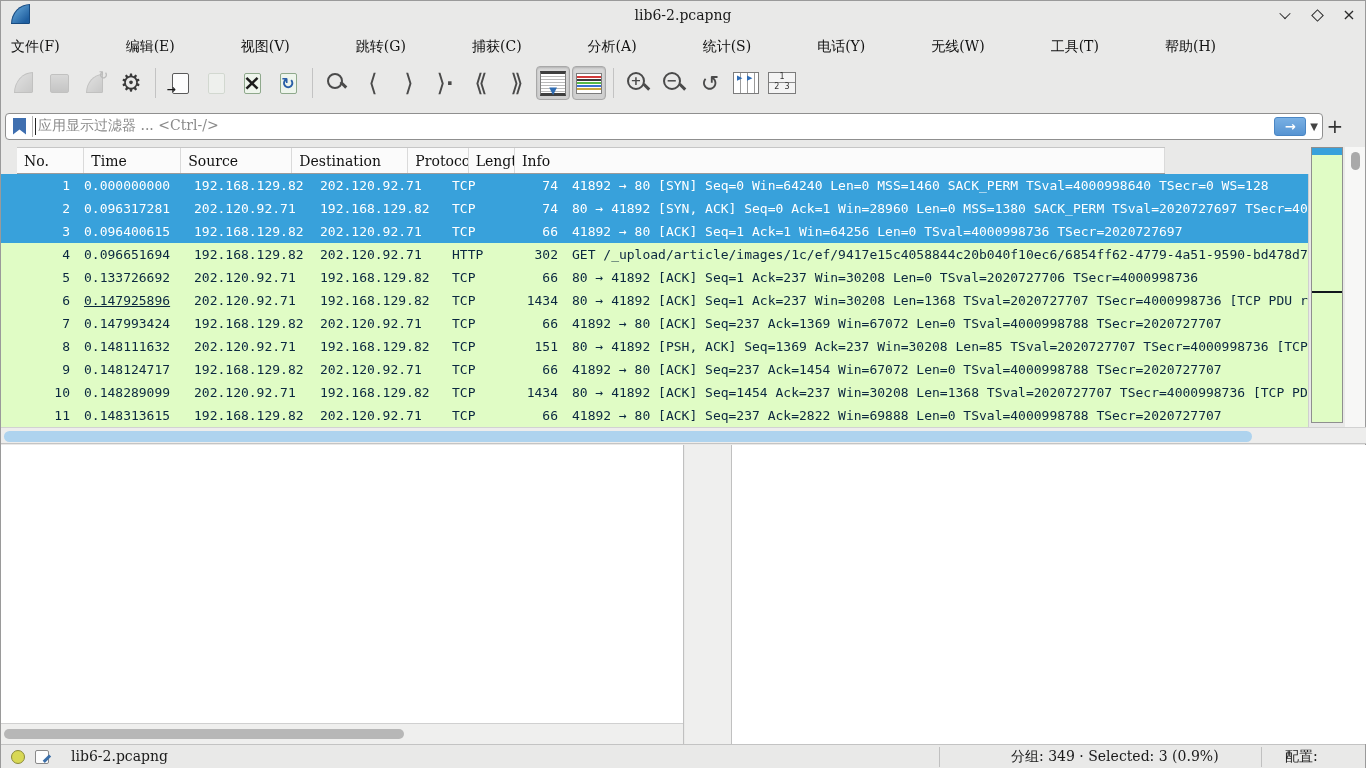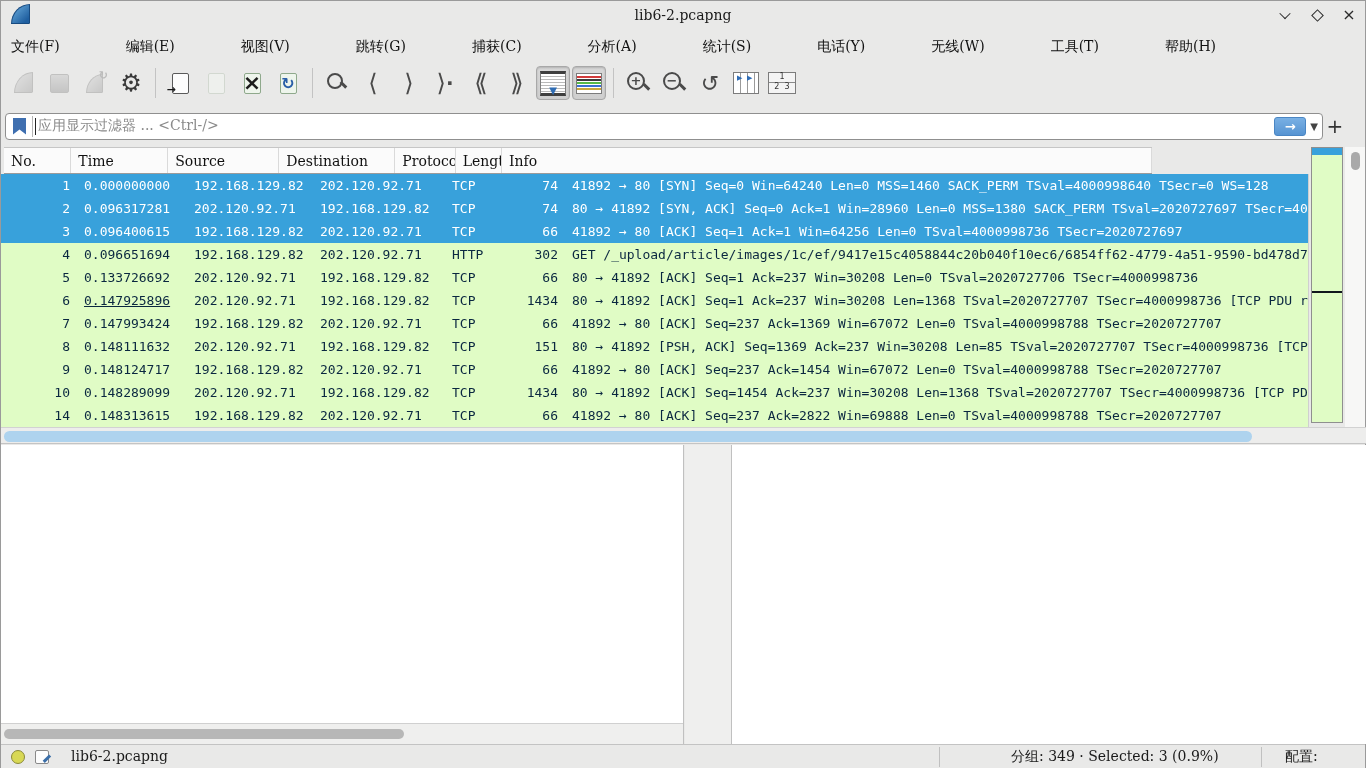--- a/index.html
+++ b/index.html
@@ -87,21 +87,21 @@
   .field-sep { width:1px; height:21px; background:#b5b5b5; margin-right:1px; }
   .caret-line { width:1px; height:17px; background:#222; margin:0 2px 0 1px; }
   .filter-placeholder { color:#8a8a8a; font-size:14px;text-align:center; }
   .filter-right { position:absolute; right:4px; top:0; height:100%; display:flex; align-items:center; gap:4px; }
   .apply-btn { width:32px; height:19px; border-radius:3px; background:linear-gradient(#79b0e4,#5794d2); border:1px solid #4a86c4;
      display:flex; align-items:center; justify-content:center; color:#fff; font-family:"DejaVu Sans",sans-serif; font-size:13px; font-weight:bold; }
   .filter-caret { font-size:10px; color:#444; font-family:"DejaVu Sans",sans-serif; }
   .add-filter-btn { font-size:20px; color:#333; width:24px; text-align:center; font-family:"DejaVu Sans",sans-serif; }
 
   
-  .plist-header { position:absolute; left:3px; top:146px; width:1148px; height:27px; background:#fbfbfb; border-top:1px solid #c6c6c6;
+  .plist-header { position:absolute; left:16px; top:146px; width:1148px; height:27px; background:#fbfbfb; border-top:1px solid #c6c6c6;
      border-bottom:1px solid #9b9b9b; display:flex; }
   .hcell { height:100%; display:flex; align-items:center; padding-left:7px; font-size:14px; color:#111; border-right:1px solid #dadada; overflow:hidden; white-space:nowrap; }
   .plist-rows { position:absolute; left:0; top:173px; width:1308px; height:253px; background:#fff; border-right:1px solid #cfcfcf; overflow:hidden; }
   .prow { height:23px; display:flex; font-family:"DejaVu Sans Mono","Liberation Mono",monospace; font-size:13px; overflow:hidden; }
   .prow.green { background:#e0fcc5; color:#0a2740; }
   .prow.selected { background:#38a1db; color:#ffffff; }
   .pcell { height:23px; line-height:23px; white-space:pre; overflow:hidden; flex:0 0 auto; }
   .pcell.r { text-align:right; padding-right:7px; }
   .pcell.l { padding-left:7px; }
 
@@ -349,21 +349,21 @@
       <div class="prow green">
         <div class="pcell r" style="width: 76px;">10</div>
         <div class="pcell l" style="width: 110px;">0.148289099</div>
         <div class="pcell l" style="width: 126px;">202.120.92.71</div>
         <div class="pcell l" style="width: 132px;">192.168.129.82</div>
         <div class="pcell l" style="width: 68px;">TCP</div>
         <div class="pcell r" style="width: 52px;">1434</div>
         <div class="pcell l" style="width: 744px;">80 → 41892 [ACK] Seq=1454 Ack=237 Win=30208 Len=1368 TSval=2020727707 TSecr=4000998736 [TCP PDU</div>
       </div>
       <div class="prow green">
-        <div class="pcell r" style="width: 76px;">14</div>
+        <div class="pcell r" style="width: 76px;">11</div>
         <div class="pcell l" style="width: 110px;">0.148313615</div>
         <div class="pcell l" style="width: 126px;">192.168.129.82</div>
         <div class="pcell l" style="width: 132px;">202.120.92.71</div>
         <div class="pcell l" style="width: 68px;">TCP</div>
         <div class="pcell r" style="width: 52px;">66</div>
         <div class="pcell l" style="width: 744px;">41892 → 80 [ACK] Seq=237 Ack=2822 Win=69888 Len=0 TSval=4000998788 TSecr=2020727707</div>
       </div>
     </div>
 
   <div class="minimap">

